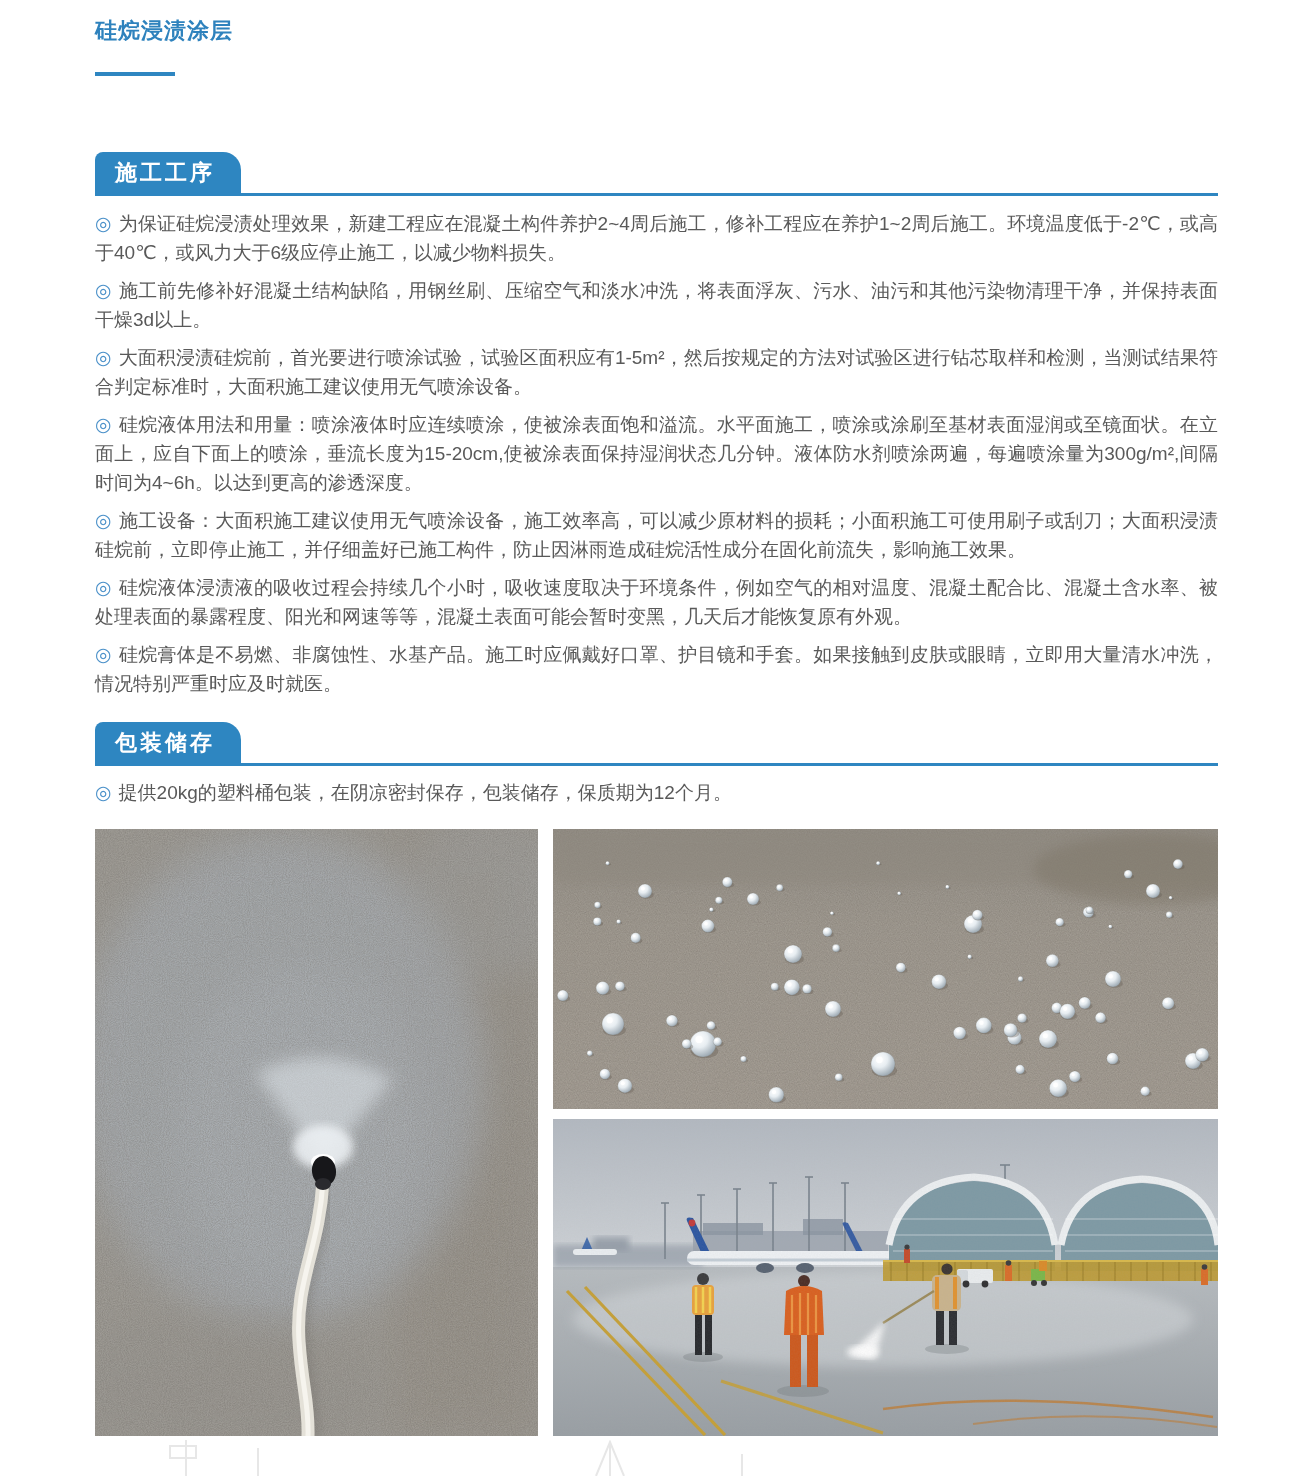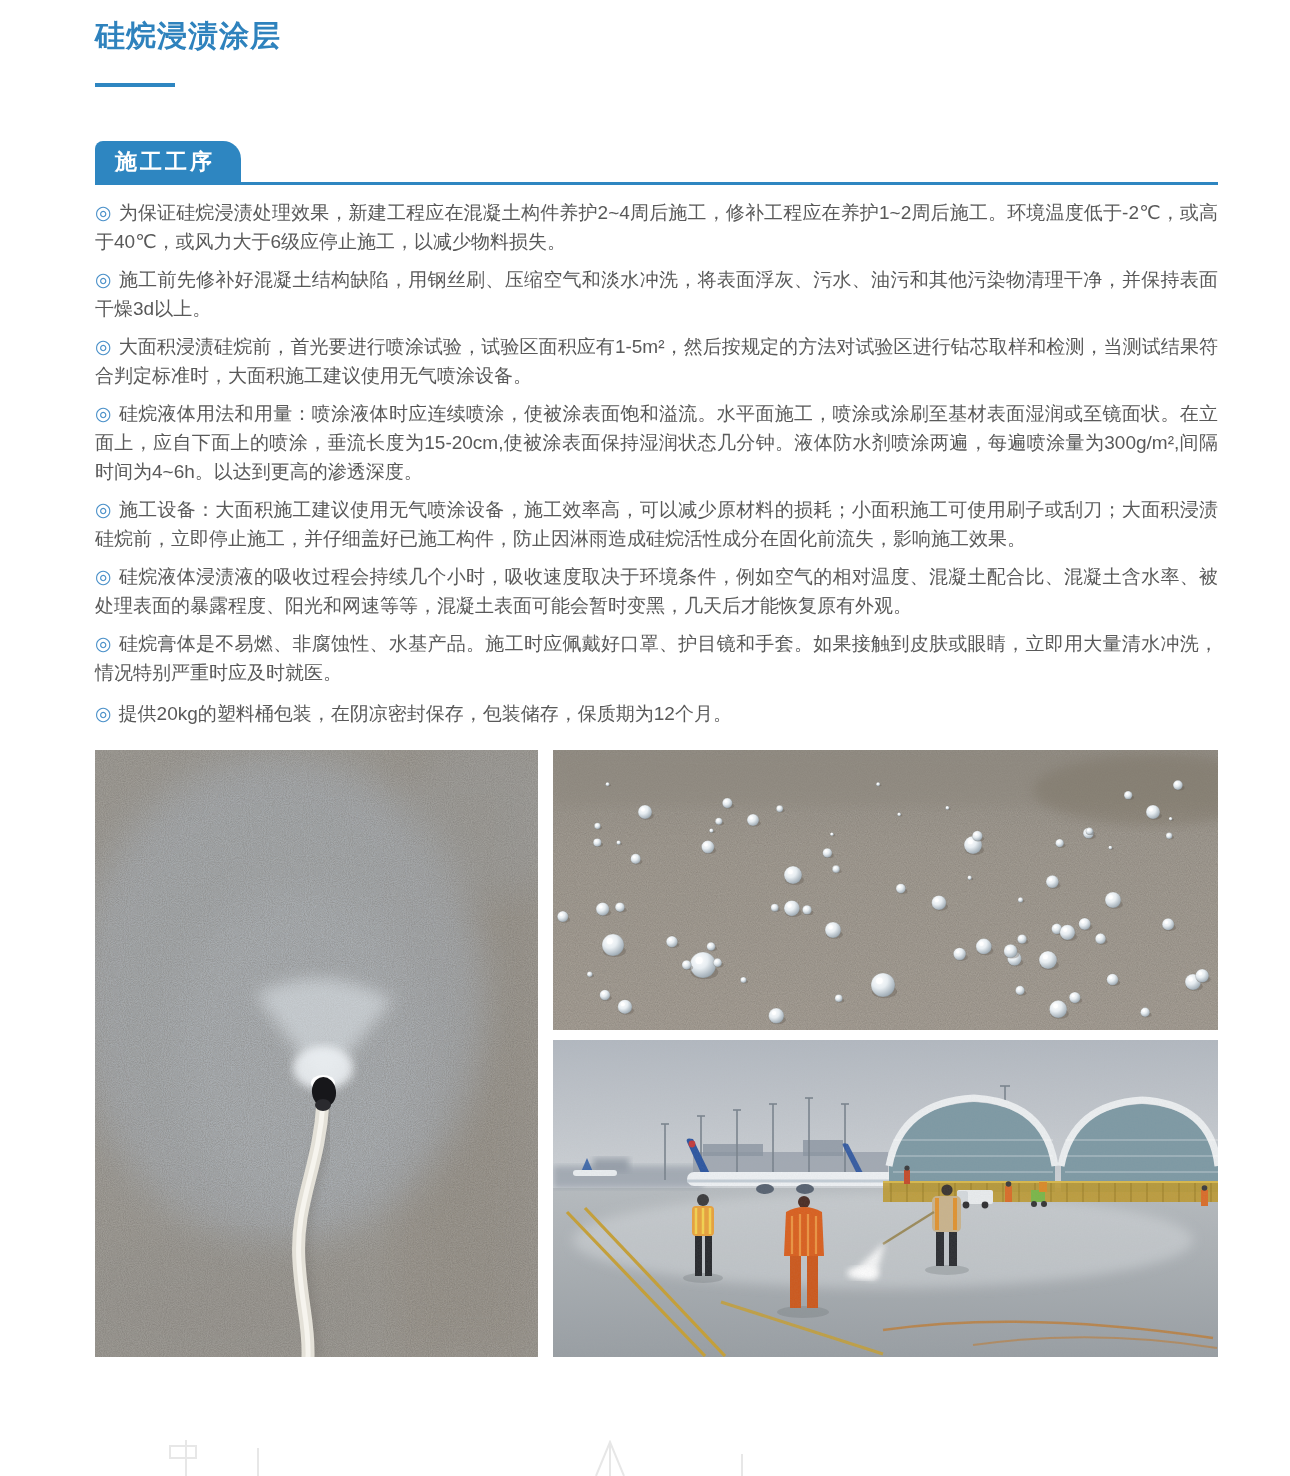--- a/index.html
+++ b/index.html
@@ -4,25 +4,25 @@
 <style>
   html,body{margin:0;padding:0;}
   body{
     width:1290px;height:1476px;position:relative;overflow:hidden;
     background:#ffffff;
     font-family:"Liberation Sans","DejaVu Sans",sans-serif;
   }
   .content{position:absolute;left:95px;top:0;width:1123px;}
   .doc-title{
     margin:16px 0 0 0;
-    font-size:30px;font-weight:bold;letter-spacing:1px;
+    font-size:22px;font-weight:bold;letter-spacing:1px;
     color:#2e82bd;
   }
   .title-rule{width:80px;height:4px;background:#2e86c1;margin-top:26px;}
-  .section-head{margin-top:54px;border-bottom:3px solid #2e86c1;}
+  .section-head{margin-top:76px;border-bottom:3px solid #2e86c1;}
   .section-head.second{margin-top:24px;}
   .section-tab{
     display:inline-block;
     background:#2e86c1;color:#ffffff;
     font-size:22px;font-weight:bold;letter-spacing:3px;
     padding:6px 26px 5px 20px;
     border-radius:8px 18px 0 0;
     vertical-align:bottom;
   }
   .bullets{margin-top:13px;}
@@ -53,20 +53,23 @@
   <div class="bullets">
     <p class="bullet"><span class="bullet-mark">◎</span><span>为保证硅烷浸渍处理效果，新建工程应在混凝土构件养护2~4周后施工，修补工程应在养护1~2周后施工。环境温度低于-2℃，或高于40℃，或风力大于6级应停止施工，以减少物料损失。</span></p>
     <p class="bullet"><span class="bullet-mark">◎</span><span>施工前先修补好混凝土结构缺陷，用钢丝刷、压缩空气和淡水冲洗，将表面浮灰、污水、油污和其他污染物清理干净，并保持表面干燥3d以上。</span></p>
     <p class="bullet"><span class="bullet-mark">◎</span><span>大面积浸渍硅烷前，首光要进行喷涂试验，试验区面积应有1-5m²，然后按规定的方法对试验区进行钻芯取样和检测，当测试结果符合判定标准时，大面积施工建议使用无气喷涂设备。</span></p>
     <p class="bullet"><span class="bullet-mark">◎</span><span>硅烷液体用法和用量：喷涂液体时应连续喷涂，使被涂表面饱和溢流。水平面施工，喷涂或涂刷至基材表面湿润或至镜面状。在立面上，应自下面上的喷涂，垂流长度为15-20cm,使被涂表面保持湿润状态几分钟。液体防水剂喷涂两遍，每遍喷涂量为300g/m²,间隔时间为4~6h。以达到更高的渗透深度。</span></p>
     <p class="bullet"><span class="bullet-mark">◎</span><span>施工设备：大面积施工建议使用无气喷涂设备，施工效率高，可以减少原材料的损耗；小面积施工可使用刷子或刮刀；大面积浸渍硅烷前，立即停止施工，并仔细盖好已施工构件，防止因淋雨造成硅烷活性成分在固化前流失，影响施工效果。</span></p>
     <p class="bullet"><span class="bullet-mark">◎</span><span>硅烷液体浸渍液的吸收过程会持续几个小时，吸收速度取决于环境条件，例如空气的相对温度、混凝土配合比、混凝土含水率、被处理表面的暴露程度、阳光和网速等等，混凝土表面可能会暂时变黑，几天后才能恢复原有外观。</span></p>
     <p class="bullet"><span class="bullet-mark">◎</span><span>硅烷膏体是不易燃、非腐蚀性、水基产品。施工时应佩戴好口罩、护目镜和手套。如果接触到皮肤或眼睛，立即用大量清水冲洗，情况特别严重时应及时就医。</span></p>
   </div>
 
+  <div class="section-head second">
+    <span class="section-tab">包装储存</span>
+  </div>
 
   <div class="bullets single">
     <p class="bullet"><span class="bullet-mark">◎</span><span>提供20kg的塑料桶包装，在阴凉密封保存，包装储存，保质期为12个月。</span></p>
   </div>
 
   <div class="photo-grid">
 
     <div class="photo">
       <svg width="443" height="607" viewBox="0 0 443 607">
         <defs>

